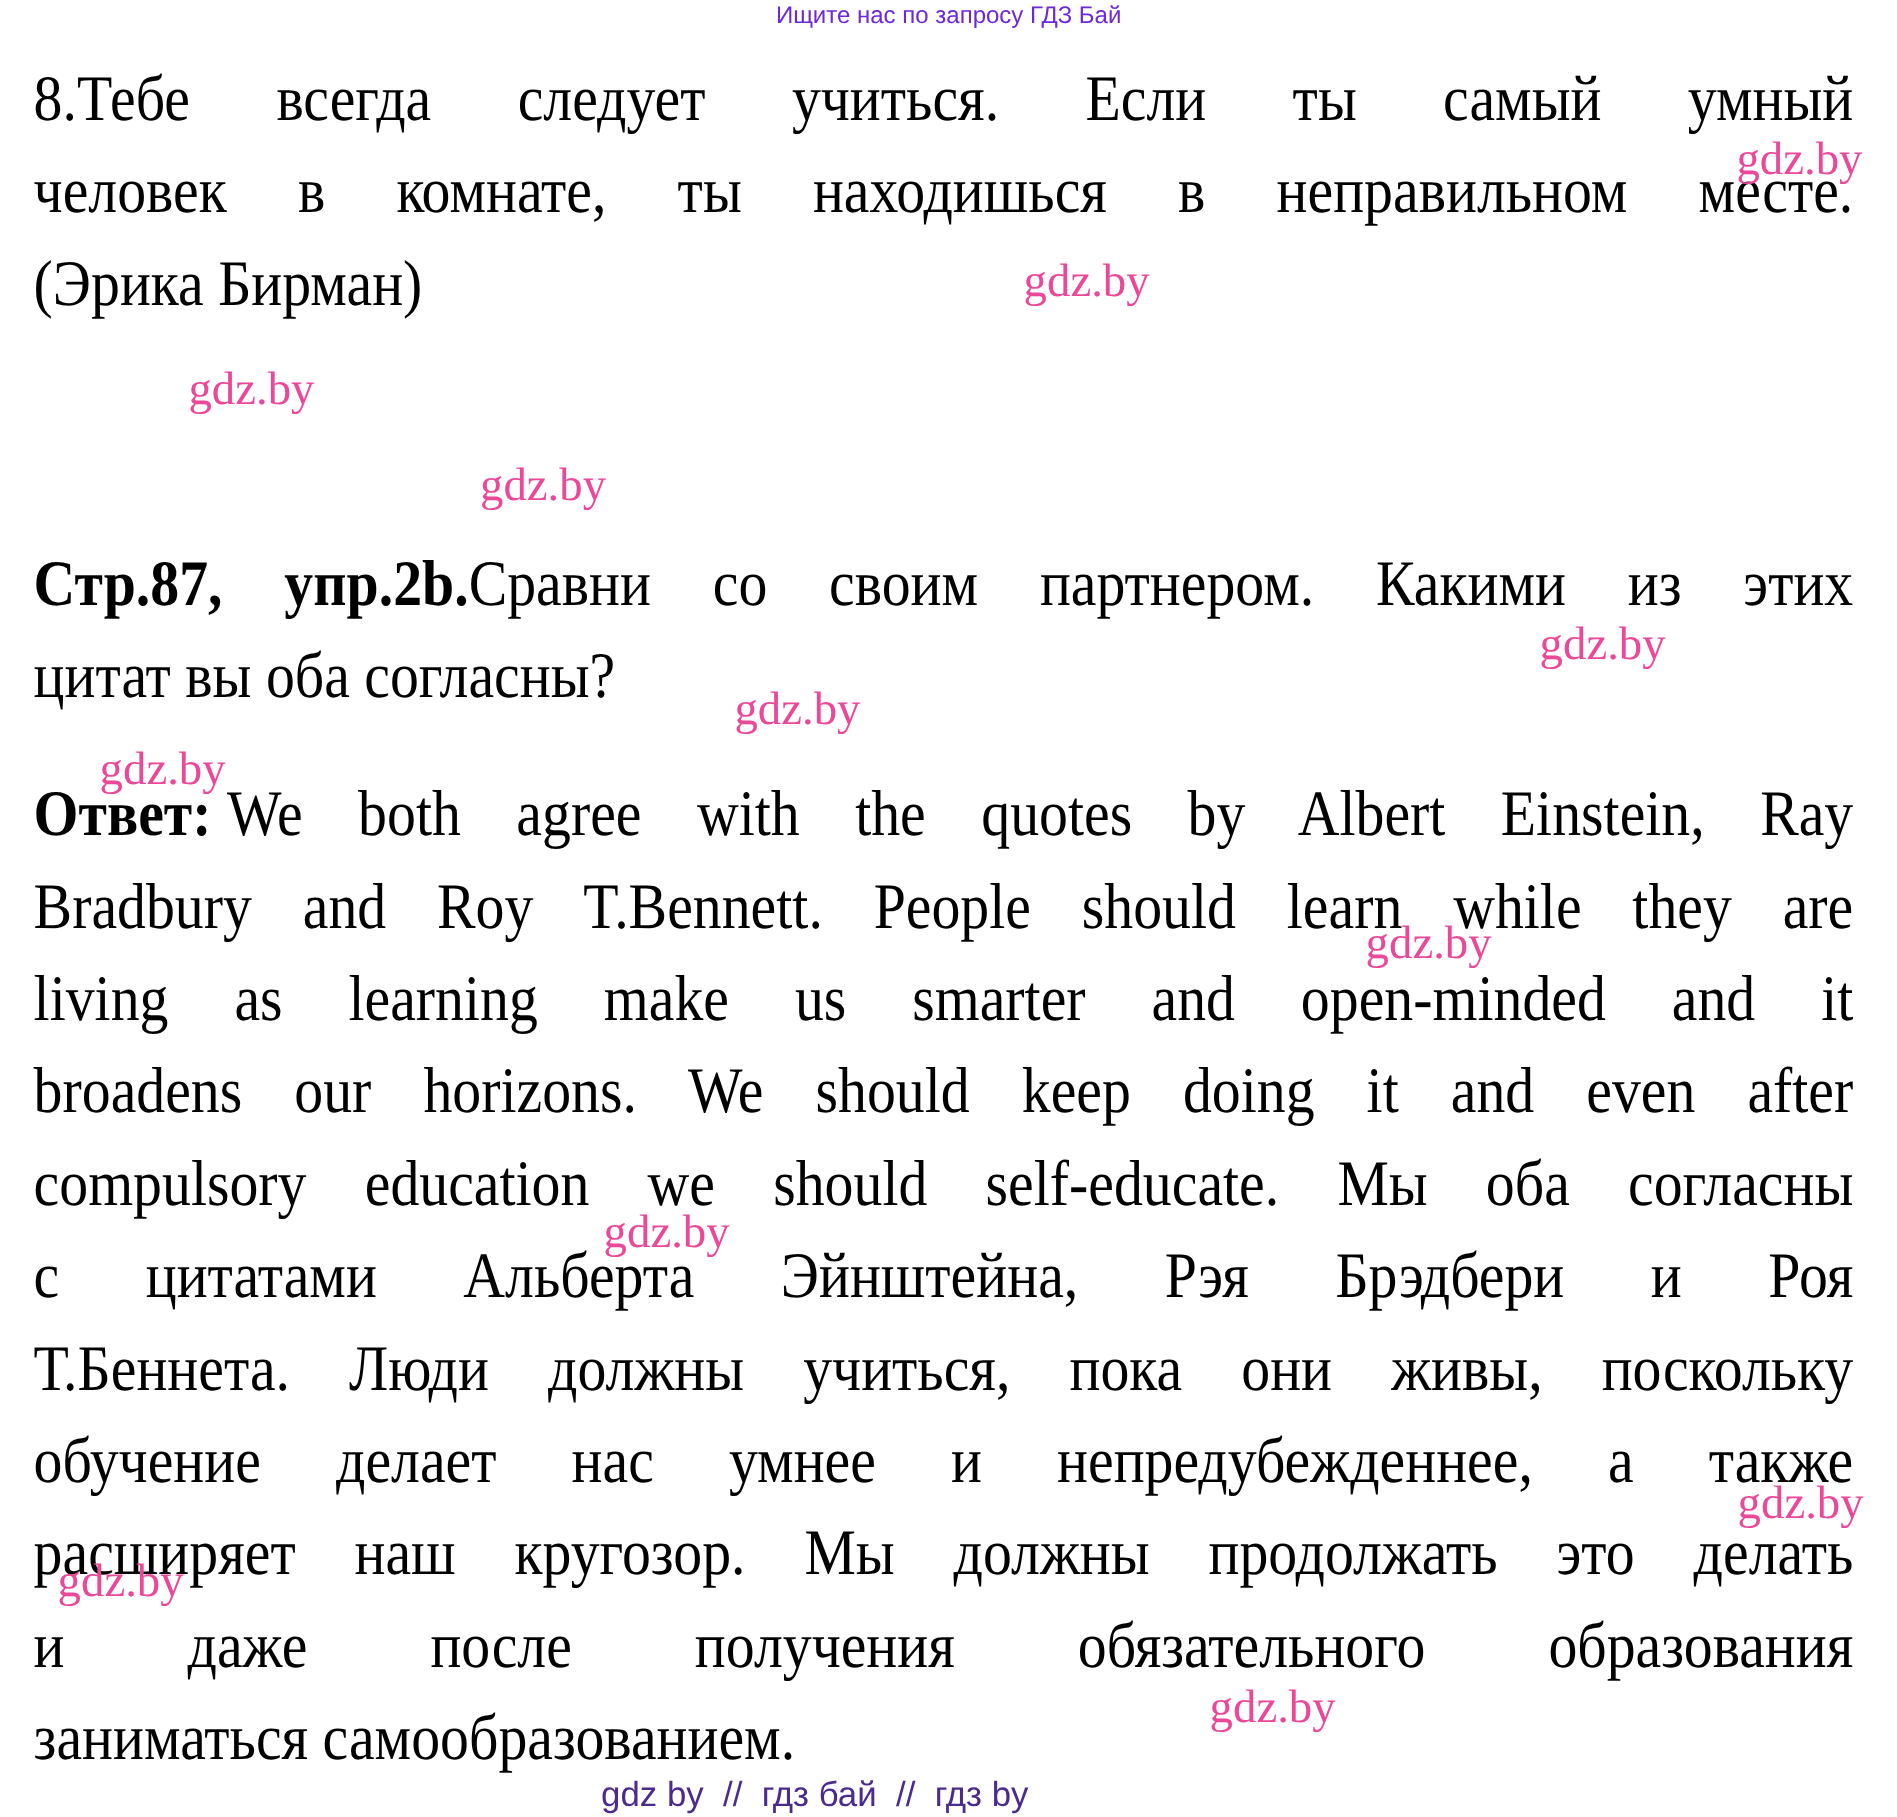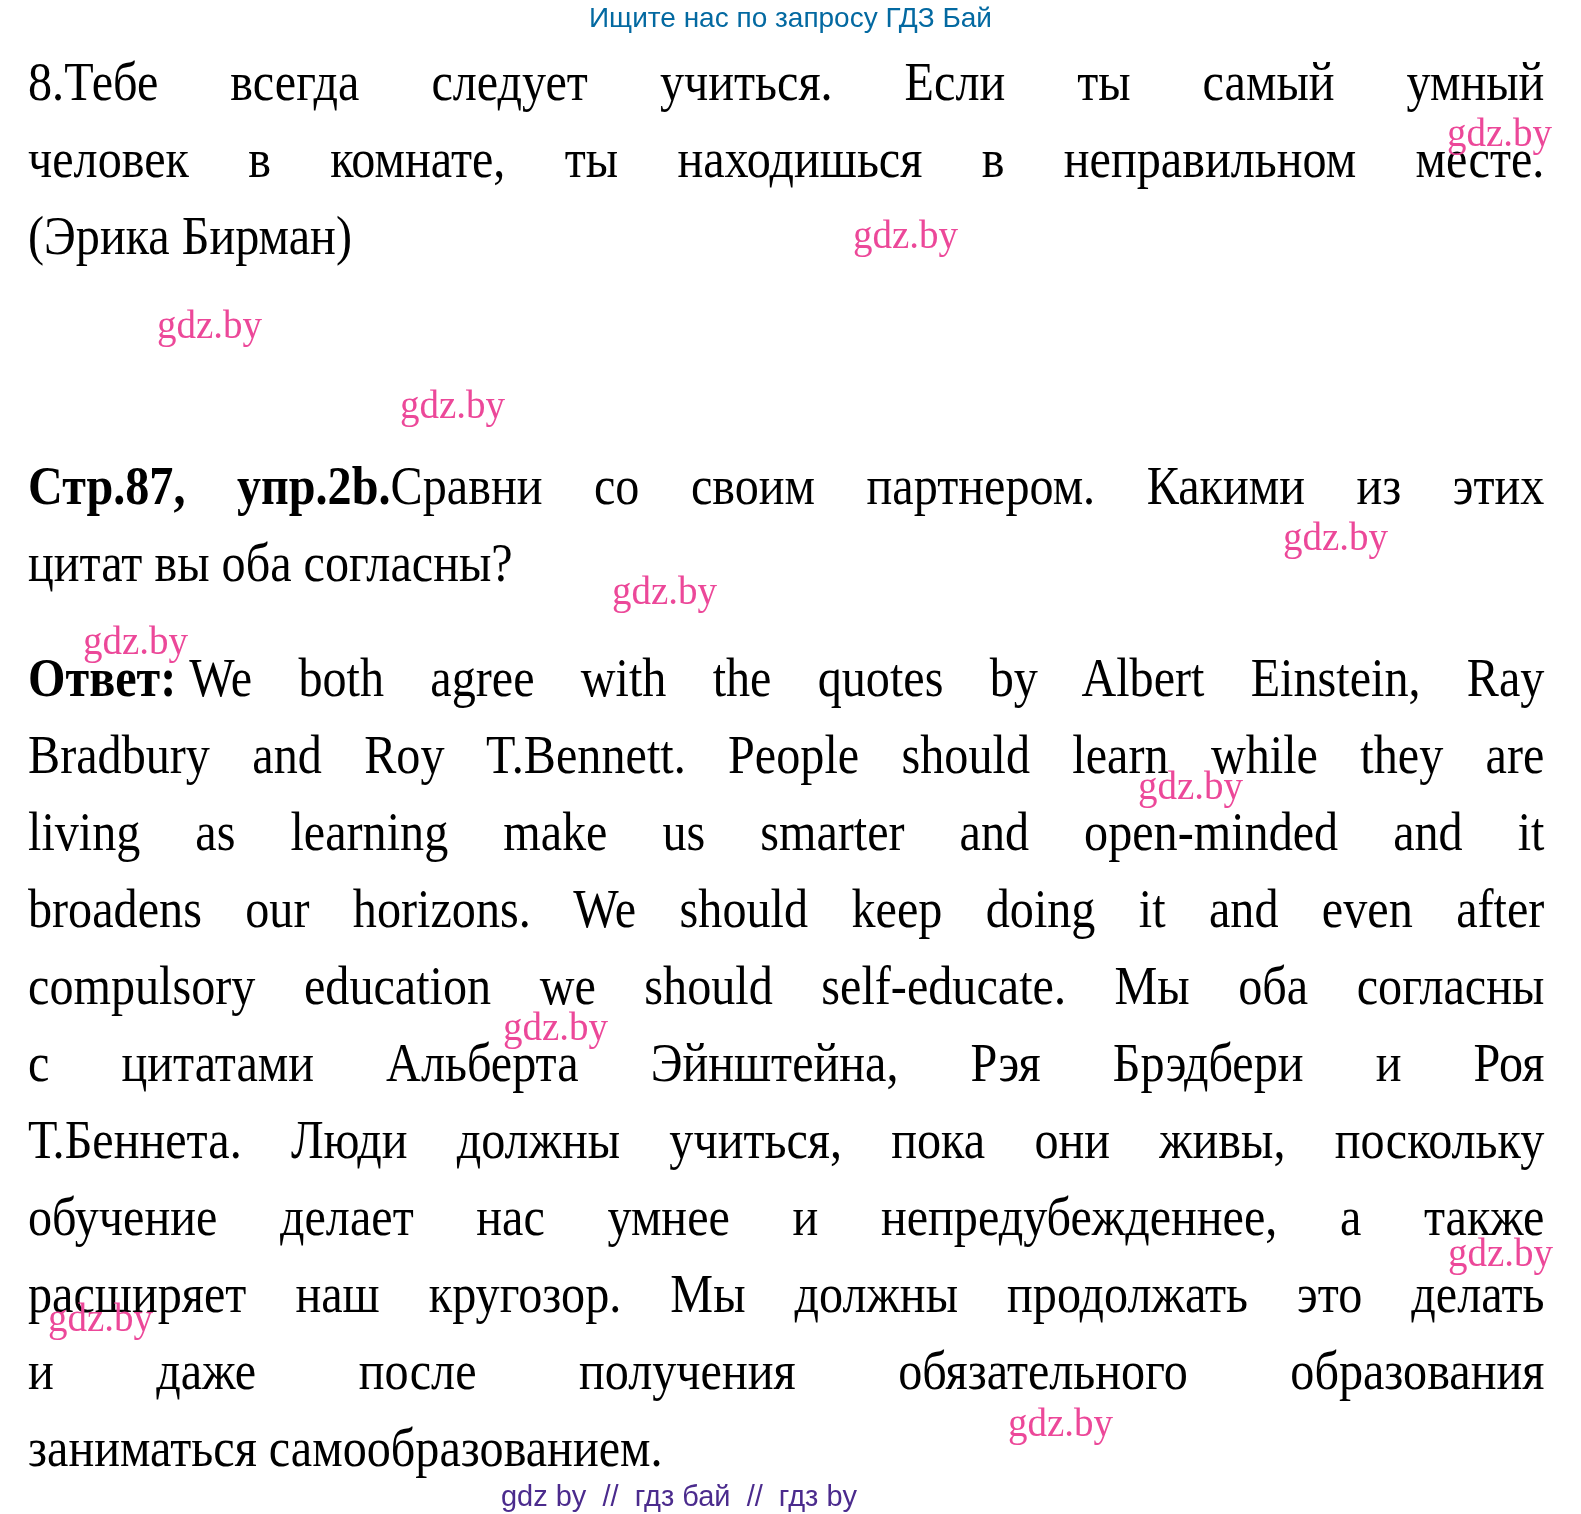--- a/index.html
+++ b/index.html
@@ -8,22 +8,22 @@
     background: #ffffff;
     position: relative;
     overflow: hidden;
     font-family: "Liberation Serif", serif;
   }
   .promo {
     position: absolute;
     top: 2px; left: 0; width: 1581px;
     text-align: center;
     font-family: "Liberation Sans", sans-serif;
-    font-size: 28px;
-    color: #0369a1;
+    font-size: 20px;
+    color: #6d28d9;
   }
   .para {
     position: absolute;
     left: 28px;
     width: 1700px;
     transform: scaleX(0.892);
     transform-origin: 0 0;
     font-size: 54px;
     line-height: 77px;
     color: #000000;

